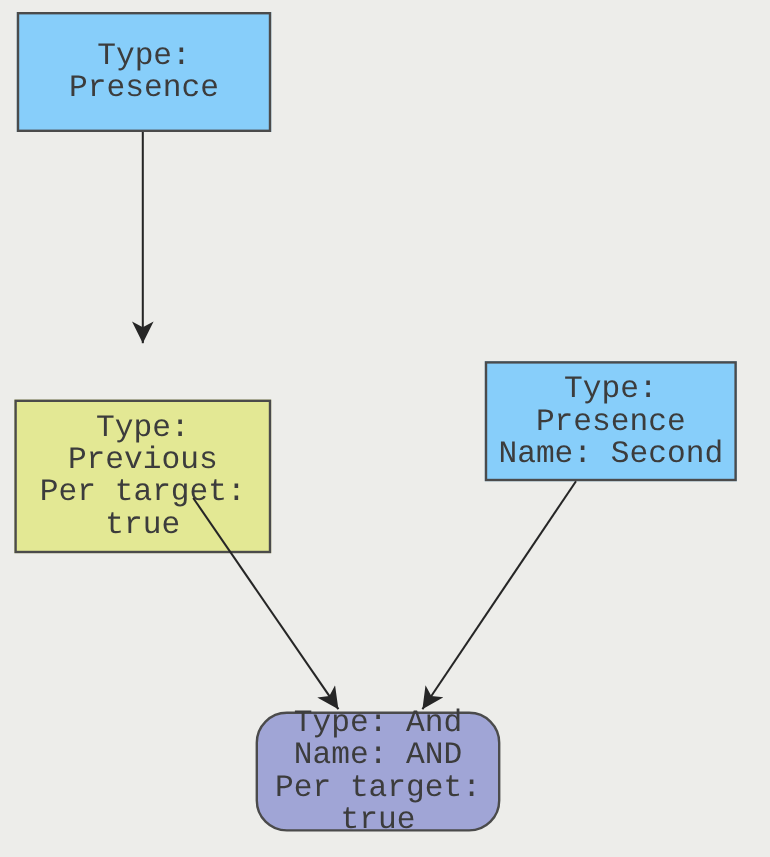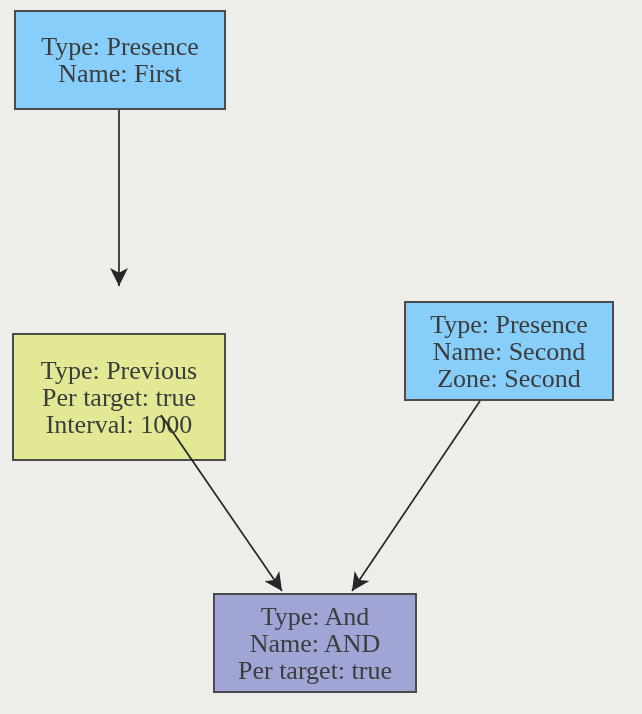--- a/index.html
+++ b/index.html
@@ -5,72 +5,69 @@
   html, body {
     margin: 0;
     padding: 0;
     background: #EDEDEA;
   }
   .canvas {
     position: relative;
     width: 642px;
     height: 714px;
     background: #EDEDEA;
-    font-family: Liberation Serif, serif;
+    font-family: Liberation Mono, monospace;
     overflow: hidden;
   }
   .node {
     position: absolute;
     box-sizing: border-box;
     border: 2px solid #4B4B4B;
     color: #3C3C3C;
     font-size: 26px;
     line-height: 27px;
     text-align: center;
     display: flex;
     flex-direction: column;
     justify-content: center;
     align-items: center;
   }
   .node-first    { left: 14px;  top: 10px;  width: 212px; height: 100px; }
   .node-previous { left: 12px;  top: 287px; width: 214px; height: 128px; margin-top: 46px; }
   .node-second   { left: 404px; top: 301px; width: 210px; height: 100px; }
-  .node-and      { left: 213px; top: 593px; width: 204px; height: 100px; }
+  .node-and      { left: 213px; top: 593px; width: 204px; height: 100px; border-radius: 26px; }
   .edges {
     position: absolute;
     left: 0; top: 0;
     width: 642px;
     height: 714px;
     pointer-events: none;
   }
   .edge-line {
     stroke-width: 1.7px;
     fill: none;
   }
 </style>
 </head>
 <body>
 
 <div class="canvas">
 
   <div class="node node-first" style="background-color: rgb(135, 206, 250);">
     <div>Type: Presence</div>
-    <div>Name: First</div>
   </div>
 
   <div class="node node-previous" style="background-color: rgb(227, 232, 148);">
     <div>Type: Previous</div>
     <div>Per target: true</div>
-    <div>Interval: 1000</div>
   </div>
 
   <div class="node node-second" style="background-color: rgb(135, 206, 250);">
     <div>Type: Presence</div>
     <div>Name: Second</div>
-    <div>Zone: Second</div>
   </div>
 
   <div class="node node-and" style="background-color: rgb(160, 165, 214);">
     <div>Type: And</div>
     <div>Name: AND</div>
     <div>Per target: true</div>
   </div>
 
   <svg class="edges" viewBox="0 0 642 714" xmlns="http://www.w3.org/2000/svg">
     <defs>

